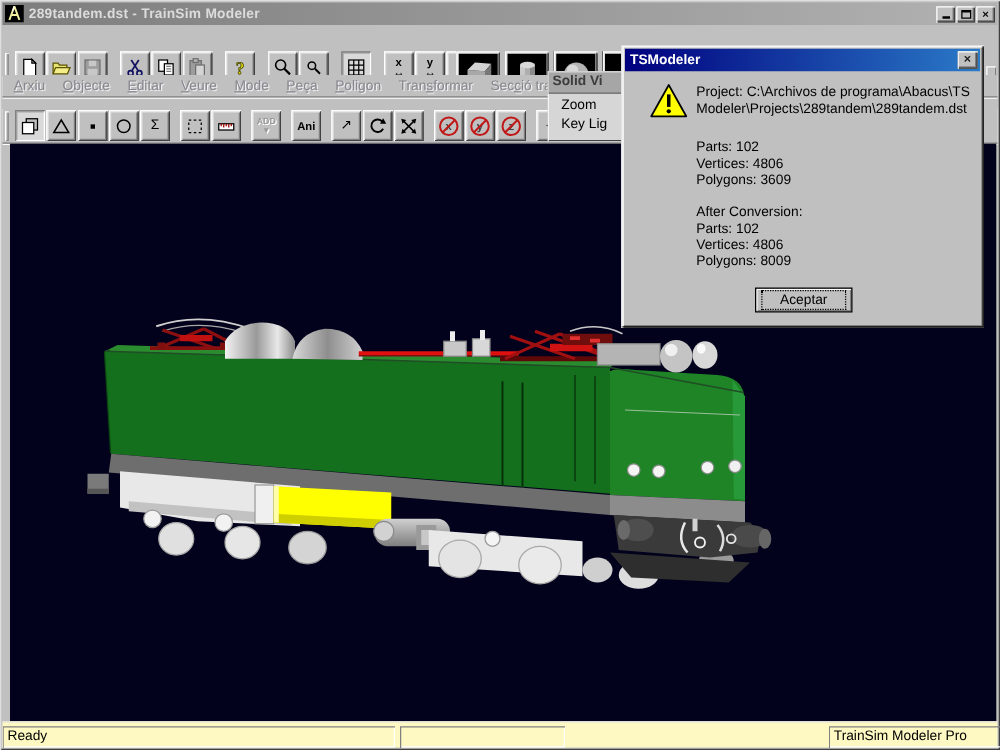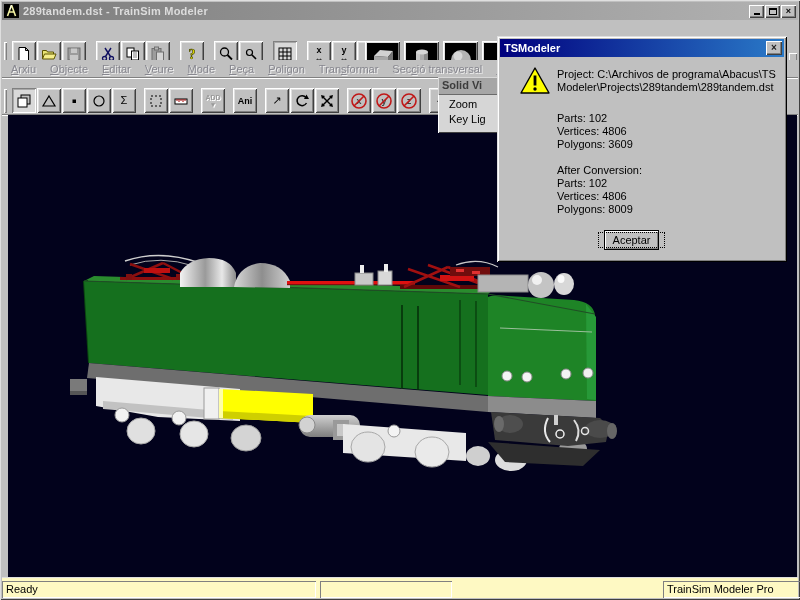--- a/index.html
+++ b/index.html
@@ -69,42 +69,42 @@
     display:flex; align-items:center; justify-content:center; flex:none; }
   .side-thumb { position:absolute; right:1px; top:14px; width:8px; height:21px; }
 
   
   .viewport { position:absolute; left:8px; top:115px; width:789px; height:462px; background:#02021c; }
   .viewport svg { display:block; }
 
   
   .palette { position:absolute; left:438px; top:57px; width:70px; height:56px;
     background:#d6d6d6; z-index:5;
-    box-shadow: inset 1px 1px 0 #ffffff, inset -1px -1px 0 #404040; overflow:hidden;margin-top:20px; }
+    box-shadow: inset 1px 1px 0 #ffffff, inset -1px -1px 0 #404040; overflow:hidden; }
   .palette-title { height:18px; background:#a6a6a6; color:#3c3c3c; font-weight:bold;
     padding:2px 0 0 4px; box-shadow: inset 1px 1px 0 #d8d8d8, inset -1px -1px 0 #6a6a6a; white-space:nowrap; }
   .palette-item { padding:3px 0 0 11px; color:#000; white-space:nowrap; }
 
   
   .dialog { position:absolute; left:497px; top:8px; width:290px; height:226px;
     background:#c0c0c0; z-index:10;
     box-shadow: inset 1px 1px 0 #dfdfdf, inset -1px -1px 0 #000000,
                 inset 2px 2px 0 #ffffff, inset -2px -2px 0 #808080; margin-top: 28px; }
   .dlg-title { position:absolute; left:3px; top:3px; right:3px; height:18px;
     background:linear-gradient(90deg,#00007e,#2a7ac8);
     display:flex; align-items:center; padding:0 2px; }
   .dlg-title-text { color:#ffffff; font-weight:bold; flex:1; padding-left:2px; }
   .dlg-close { width:16px; height:14px; background:#c0c0c0;
     box-shadow: inset 1px 1px 0 #ffffff, inset -1px -1px 0 #404040, inset -2px -2px 0 #808080;
     display:flex; align-items:center; justify-content:center;
     font-size:10px; font-weight:bold; color:#202020; line-height:1; }
   .dlg-icon { position:absolute; left:22px; top:30px; }
   .dlg-text { position:absolute; left:60px; top:32px; width:222px; line-height:13px; color:#000; }
   .gap18 { height:18px; } .gap13 { height:13px; }
-  .dlg-ok { position:absolute; left:107px; top:194px; width:55px; height:20px;
+  .dlg-ok { position:absolute; left:107px; top:194px; width:78px; height:20px;
     background:#c0c0c0; border:1px solid #000;
     box-shadow: inset 1px 1px 0 #ffffff, inset -1px -1px 0 #808080;
     display:flex; align-items:center; justify-content:center; }
   .dlg-ok .inner { border:1px dotted #000; padding:1px 14px; line-height:12px; }
 
   
   .statusbar { position:absolute; left:2px; right:2px; bottom:2px; height:21px;
     background:#fef9c3; border-top:1px solid #dfdfdf; }
   .spanel { position:absolute; top:3px; height:17px; padding:2px 0 0 4px;
     color:#000; white-space:nowrap; overflow:hidden;

